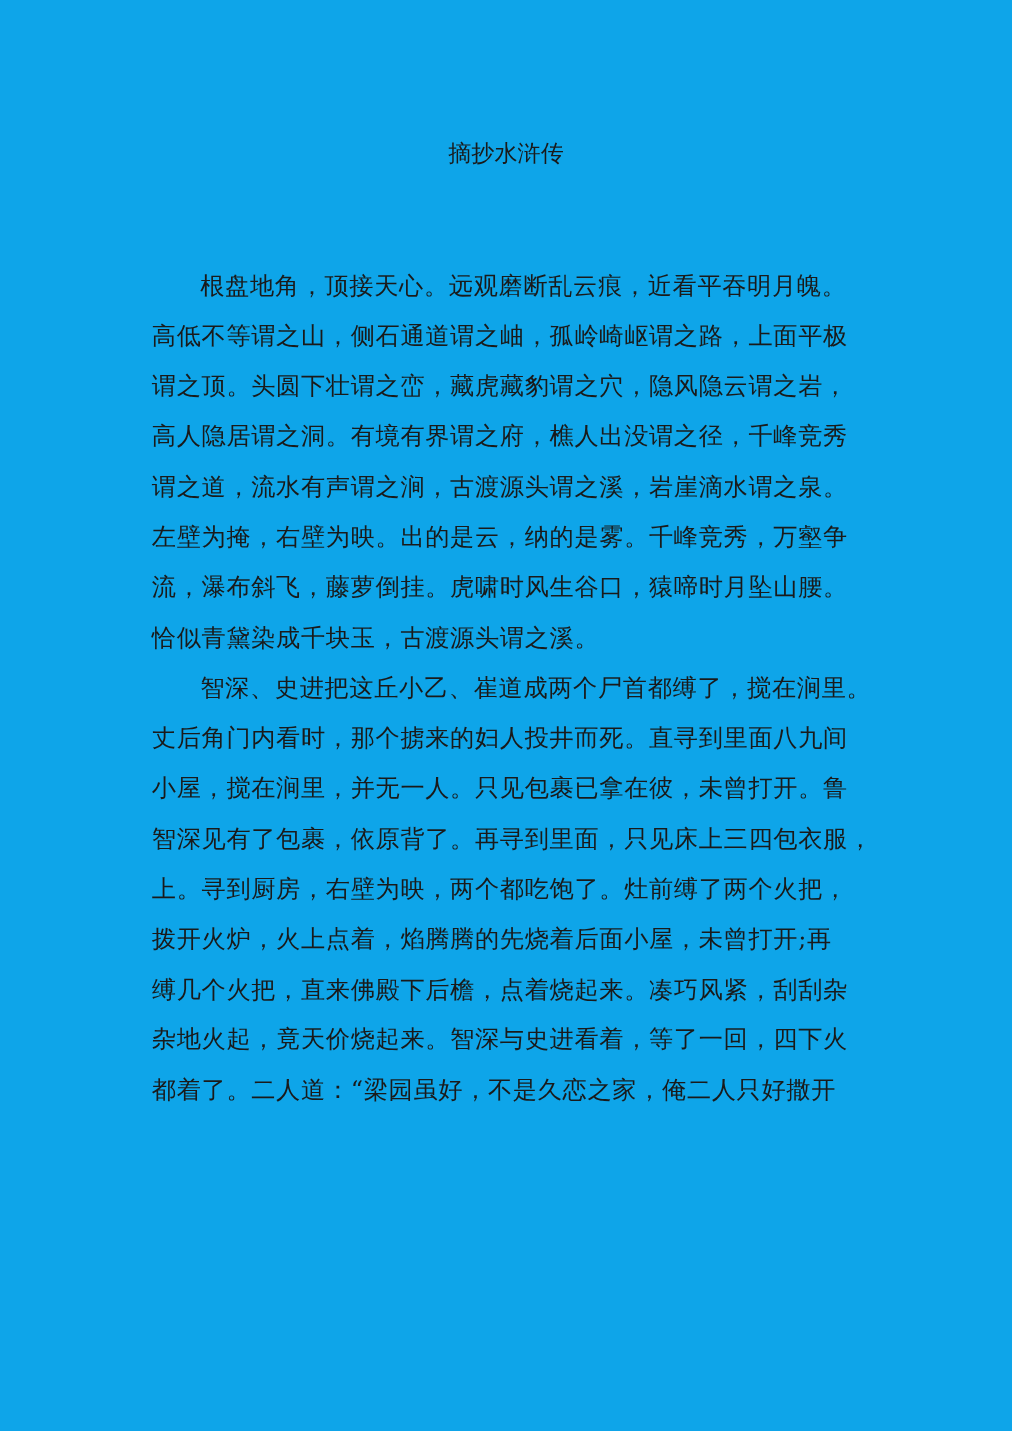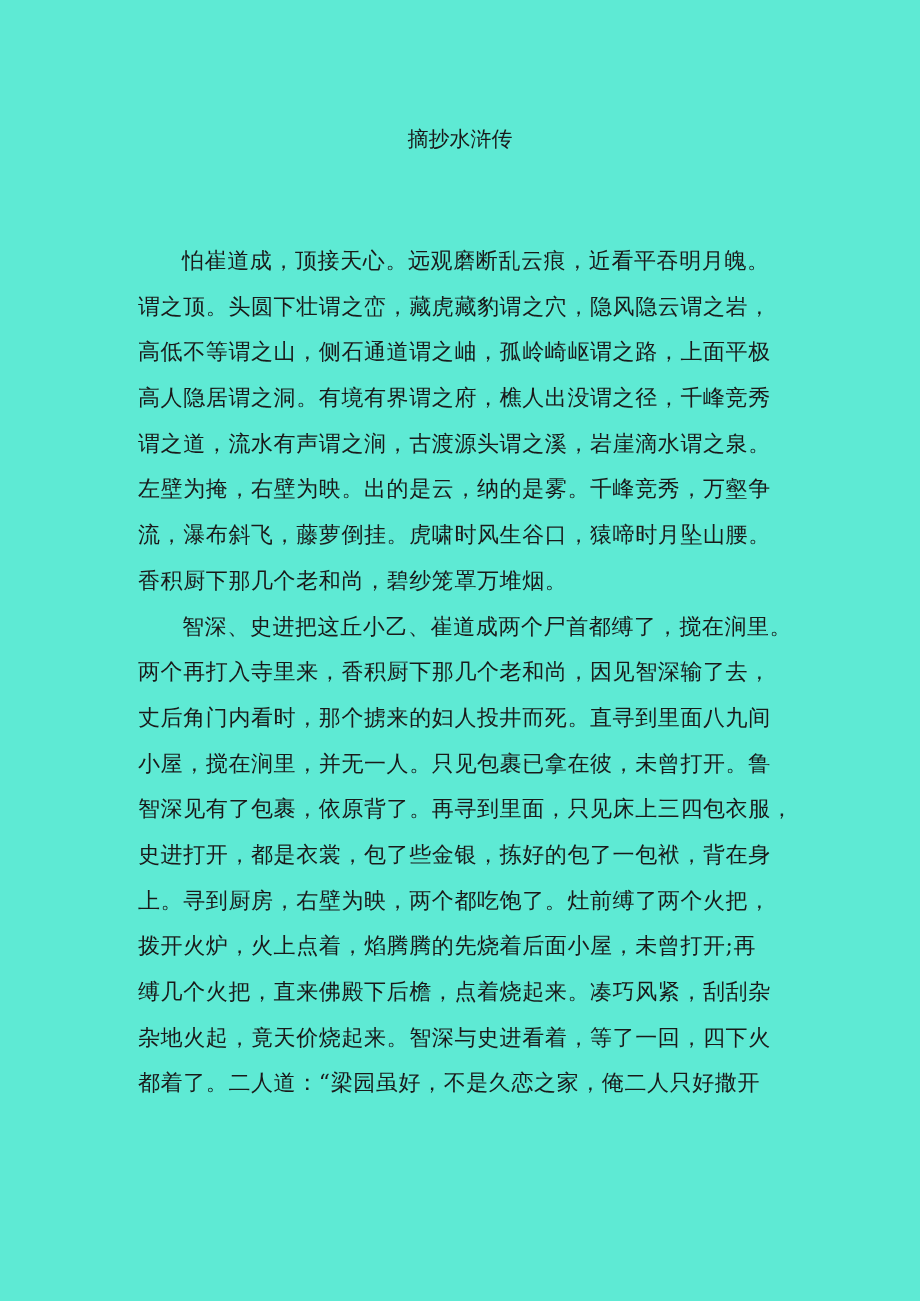--- a/index.html
+++ b/index.html
@@ -14,21 +14,21 @@
       overflow: hidden;
       font-family: "DejaVu Serif", "Liberation Serif", serif;
       color: #1a1a1a;
     }
     .page {
       position: absolute;
       left: 0;
       top: 0;
       width: 920px;
       height: 1301px;
-      background: #5eead4;
+      background: #0ea5e9;
     }
     .title {
       position: absolute;
       left: 0;
       top: 124px;
       width: 920px;
       text-align: center;
       font-size: 21px;
       line-height: 30px;
       letter-spacing: 0px;
@@ -54,34 +54,32 @@
     }
   </style>
 </head>
 <body>
 
 <div class="page">
   <div class="title">摘抄水浒传</div>
 
   <div class="body-text">
 
-    <span class="line indent">怕崔道成，顶接天心。远观磨断乱云痕，近看平吞明月魄。</span>
+    <span class="line indent">根盘地角，顶接天心。远观磨断乱云痕，近看平吞明月魄。</span>
+    <span class="line">高低不等谓之山，侧石通道谓之岫，孤岭崎岖谓之路，上面平极</span>
     <span class="line">谓之顶。头圆下壮谓之峦，藏虎藏豹谓之穴，隐风隐云谓之岩，</span>
-    <span class="line">高低不等谓之山，侧石通道谓之岫，孤岭崎岖谓之路，上面平极</span>
     <span class="line">高人隐居谓之洞。有境有界谓之府，樵人出没谓之径，千峰竞秀</span>
     <span class="line">谓之道，流水有声谓之涧，古渡源头谓之溪，岩崖滴水谓之泉。</span>
     <span class="line">左壁为掩，右壁为映。出的是云，纳的是雾。千峰竞秀，万壑争</span>
     <span class="line">流，瀑布斜飞，藤萝倒挂。虎啸时风生谷口，猿啼时月坠山腰。</span>
-    <span class="line">香积厨下那几个老和尚，碧纱笼罩万堆烟。</span>
+    <span class="line">恰似青黛染成千块玉，古渡源头谓之溪。</span>
 
     <span class="line indent">智深、史进把这丘小乙、崔道成两个尸首都缚了，搅在涧里。</span>
-    <span class="line">两个再打入寺里来，香积厨下那几个老和尚，因见智深输了去，</span>
     <span class="line">丈后角门内看时，那个掳来的妇人投井而死。直寻到里面八九间</span>
     <span class="line">小屋，搅在涧里，并无一人。只见包裹已拿在彼，未曾打开。鲁</span>
     <span class="line">智深见有了包裹，依原背了。再寻到里面，只见床上三四包衣服，</span>
-    <span class="line">史进打开，都是衣裳，包了些金银，拣好的包了一包袱，背在身</span>
     <span class="line">上。寻到厨房，右壁为映，两个都吃饱了。灶前缚了两个火把，</span>
     <span class="line">拨开火炉，火上点着，焰腾腾的先烧着后面小屋，未曾打开;再</span>
     <span class="line">缚几个火把，直来佛殿下后檐，点着烧起来。凑巧风紧，刮刮杂</span>
     <span class="line">杂地火起，竟天价烧起来。智深与史进看着，等了一回，四下火</span>
     <span class="line">都着了。二人道：“梁园虽好，不是久恋之家，俺二人只好撒开</span>
   </div>
 </div>
 
 </body></html>

